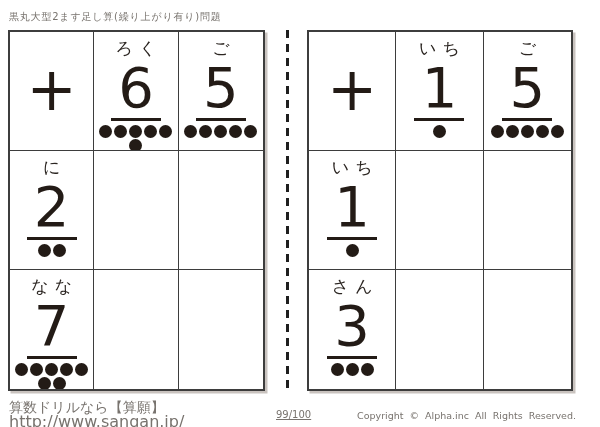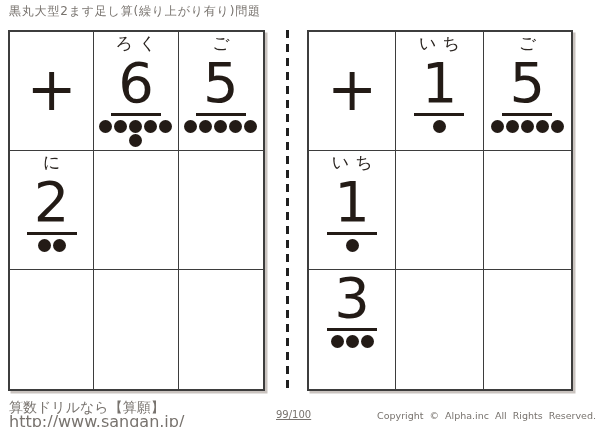--- a/index.html
+++ b/index.html
@@ -12,22 +12,22 @@
     width: 600px;
     height: 427px;
     overflow: hidden;
     font-family: "DejaVu Sans", "Liberation Sans", sans-serif;
     color: var(--ink, #231b16);
   }
 
   .ws-title {
     position: absolute;
     left: 9px;
-    top: 3px;
-    font-size: 12px;
+    top: 10px;
+    font-size: 10px;
     letter-spacing: 0.8px;
     color: var(--muted, #78736e);
     white-space: nowrap;
   }
 
   .grid {
     position: absolute;
     top: 30px;
     height: 361px;
     box-sizing: border-box;
@@ -56,20 +56,21 @@
   .plus-cell { justify-content: center; }
   .plus {
     font-size: 60px;
     line-height: 1;
     font-weight: 400;
     color: var(--ink, #231b16);
     transform: translateY(-2px);
   }
 
   .num-card {
+    padding-top: 5px;
     display: flex;
     flex-direction: column;
     align-items: center;
     justify-content: flex-end;
   }
   .reading {
     height: 23px;
     font-size: 17px;
     letter-spacing: 6px;
     padding-left: 6px;
@@ -132,21 +133,21 @@
   .page-num {
     position: absolute;
     left: 276px;
     top: 409px;
     font-size: 10px;
     color: var(--muted, #78736e);
     text-decoration: underline;
   }
   .copyright {
     position: absolute;
-    right: 4px;
+    right: 24px;
     top: 410px;
     font-size: 9.5px;
     word-spacing: 3px;
     color: var(--muted, #78736e);
   }
 </style>
 </head>
 <body style="--ink: #231b16; --grid: #3d3d3d; --muted: #78736e;">
 
 <div class="ws-title">黒丸大型2ます足し算(繰り上がり有り)問題</div>
@@ -195,20 +196,39 @@
         <div class="dots">
           <div class="dot-row">
             <div class="dot"></div>
             <div class="dot"></div>
           </div>
         </div>
       </div>
     </div>
     <div class="cell"></div>
     <div class="cell"></div>
+    <div class="cell">
+      <div class="num-card">
+        <div class="reading">なな</div>
+        <div class="digit">7</div>
+        <div class="dots">
+          <div class="dot-row">
+            <div class="dot"></div>
+            <div class="dot"></div>
+            <div class="dot"></div>
+            <div class="dot"></div>
+            <div class="dot"></div>
+          </div>
+          <div class="dot-row">
+            <div class="dot"></div>
+            <div class="dot"></div>
+          </div>
+        </div>
+      </div>
+    </div>
     <div class="cell"></div>
     <div class="cell"></div>
   </div>
 <div class="divider"></div>
 <div class="grid" id="table-1">
     <div class="cell plus-cell">
       <div class="plus">+</div>
     </div>
     <div class="cell">
       <div class="num-card">
@@ -244,20 +264,21 @@
           <div class="dot-row">
             <div class="dot"></div>
           </div>
         </div>
       </div>
     </div>
     <div class="cell"></div>
     <div class="cell"></div>
     <div class="cell">
       <div class="num-card">
+        <div class="reading">さん</div>
         <div class="digit">3</div>
         <div class="dots">
           <div class="dot-row">
             <div class="dot"></div>
             <div class="dot"></div>
             <div class="dot"></div>
           </div>
         </div>
       </div>
     </div>

